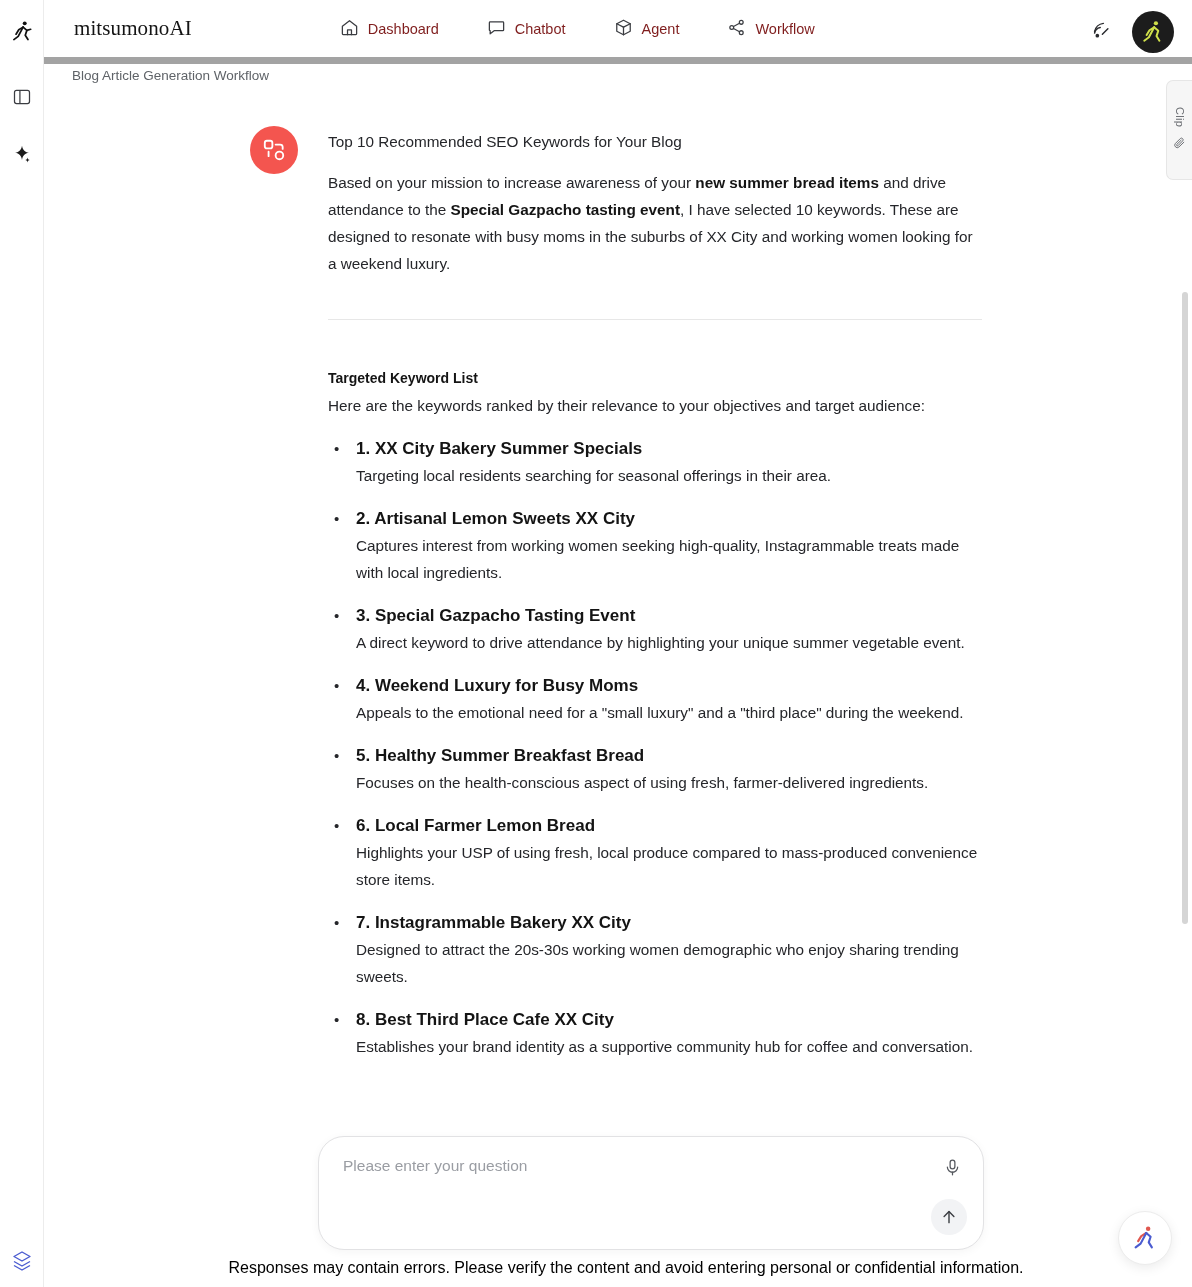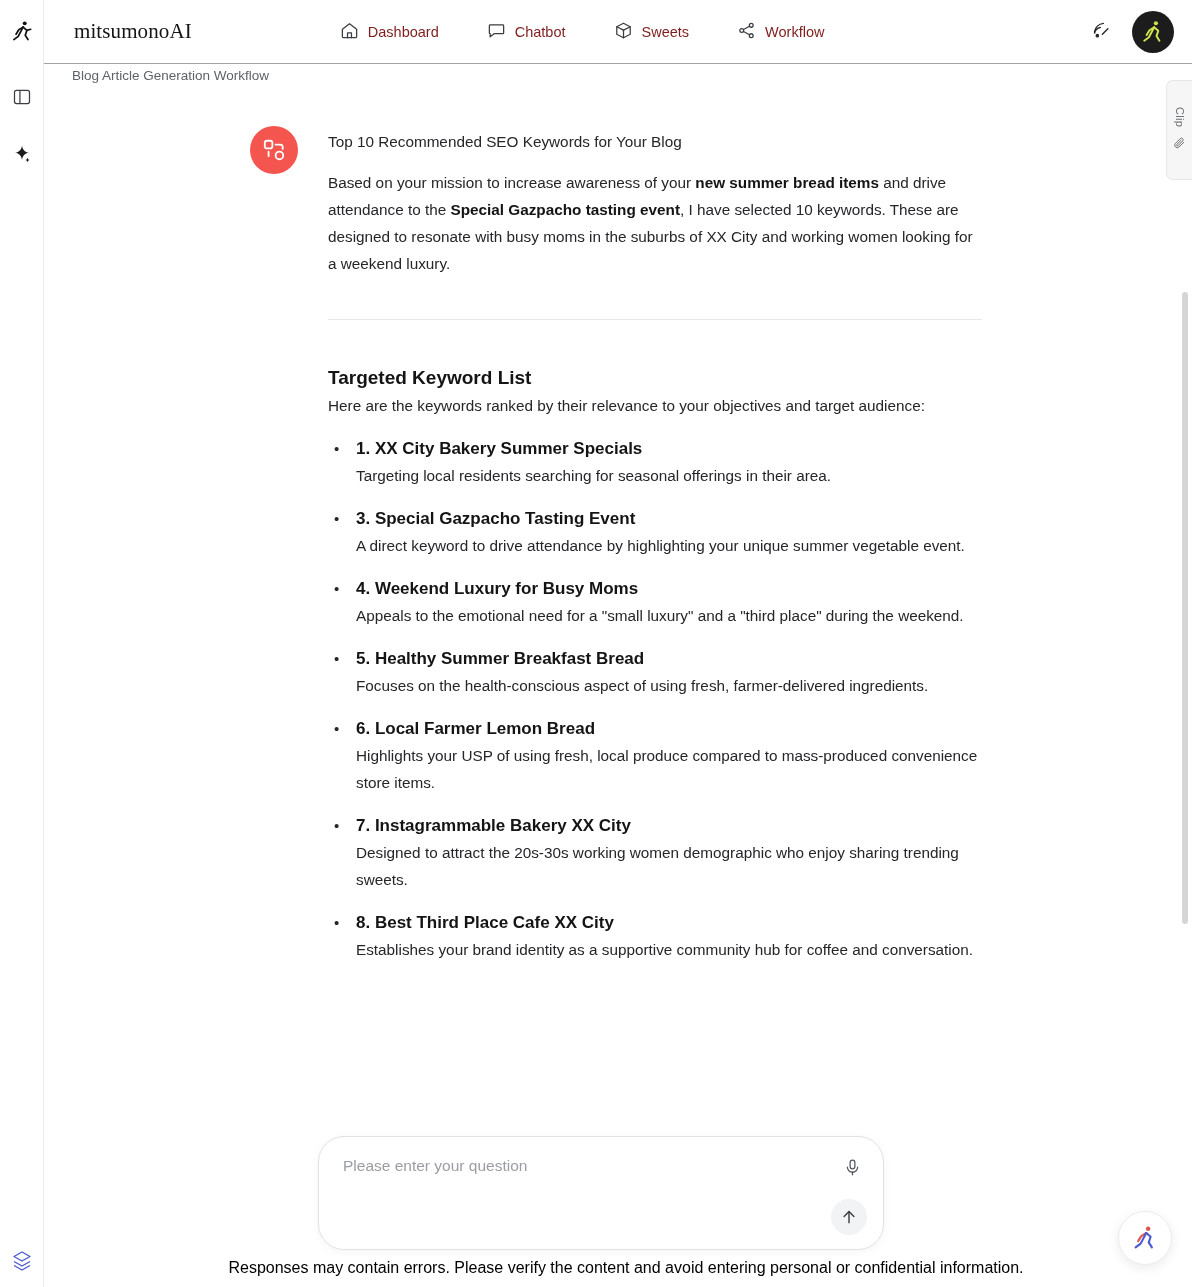--- a/index.html
+++ b/index.html
@@ -50,21 +50,21 @@
     width: 28px; height: 28px;
     display: flex; align-items: center; justify-content: center;
   }
 
   
   .topbar {
     position: absolute;
     left: 44px; top: 0;
     width: 1148px; height: 64px;
     background: #ffffff;
-    border-bottom: 1px solid #a3a3a3;
+    border-bottom: 7px solid #a3a3a3;
     display: flex;
     align-items: center;
     z-index: 30;
     text-align: center;
   }
   .brand {
     margin-left: 30px;
     font-family: "Liberation Serif", serif;
     font-size: 21px;
     letter-spacing: 0.1px;
@@ -156,21 +156,21 @@
   .content p { margin: 0 0 0 0; }
   .content .para { margin-top: 14px; }
   .content strong { font-weight: 700; color: #141414; }
   .divider {
     margin: 42px 0 0 0;
     border: none;
     border-top: 1px solid #e7e7e7;
   }
   h2.section-title {
     margin: 44px 0 0 0;
-    font-size: 19px;
+    font-size: 14px;
     line-height: 28px;
     font-weight: 700;
     color: #141414;
   }
   .lead { margin-top: 19px; }
   ul.kwlist {
     margin: 16px 0 0 0;
     padding: 0 0 0 28px;
     list-style: none;
   }
@@ -254,21 +254,21 @@
     position: absolute;
     left: 0; bottom: 0;
     width: 1148px;
     height: 160px;
     background: #ffffff;
     z-index: 20;
   }
   .composer {
     position: absolute;
     left: 274px; top: 9px;
-    width: 566px; height: 114px;
+    width: 666px; height: 114px;
     background: #ffffff;
     border: 1px solid #e2e2e4;
     border-radius: 26px;
     box-shadow: 0 2px 10px rgba(0,0,0,0.045);
   }
   .composer-input {
     position: absolute;
     left: 22px; top: 19px;
     width: 560px;
     border: none;
@@ -376,21 +376,21 @@
         <span>Chatbot</span>
       </div>
       <div class="nav-item">
         <span>
           <svg width="19" height="19" viewBox="0 0 24 24" fill="none" stroke="#3b3d42" stroke-width="1.6" stroke-linecap="round" stroke-linejoin="round">
             <path d="M12 2.8 L20.5 7.2 v9.6 L12 21.2 L3.5 16.8 V7.2 Z"></path>
             <path d="M3.5 7.2 L12 11.6 L20.5 7.2"></path>
             <path d="M12 11.6 V21.2"></path>
           </svg>
         </span>
-        <span>Sweets</span>
+        <span>Agent</span>
       </div>
       <div class="nav-item">
         <span>
           <svg width="19" height="19" viewBox="0 0 24 24" fill="none" stroke="#3b3d42" stroke-width="1.6" stroke-linecap="round" stroke-linejoin="round">
             <circle cx="18" cy="5.5" r="2.4"></circle>
             <circle cx="6" cy="12" r="2.4"></circle>
             <circle cx="18" cy="18.5" r="2.4"></circle>
             <path d="M8.2 10.8 L15.8 6.7"></path>
             <path d="M8.2 13.2 L15.8 17.3"></path>
           </svg>
@@ -447,20 +447,24 @@
           <h2 class="section-title">Targeted Keyword List</h2>
 
           <p class="lead">Here are the keywords ranked by their relevance to your objectives and target audience:</p>
 
           <ul class="kwlist">
             <li>
               <div class="kw-title">1. XX City Bakery Summer Specials</div>
               <div class="kw-desc">Targeting local residents searching for seasonal offerings in their area.</div>
             </li>
             <li>
+              <div class="kw-title">2. Artisanal Lemon Sweets XX City</div>
+              <div class="kw-desc">Captures interest from working women seeking high-quality, Instagrammable treats made with local ingredients.</div>
+            </li>
+            <li>
               <div class="kw-title">3. Special Gazpacho Tasting Event</div>
               <div class="kw-desc">A direct keyword to drive attendance by highlighting your unique summer vegetable event.</div>
             </li>
             <li>
               <div class="kw-title">4. Weekend Luxury for Busy Moms</div>
               <div class="kw-desc">Appeals to the emotional need for a "small luxury" and a "third place" during the weekend.</div>
             </li>
             <li>
               <div class="kw-title">5. Healthy Summer Breakfast Bread</div>
               <div class="kw-desc">Focuses on the health-conscious aspect of using fresh, farmer-delivered ingredients.</div>

